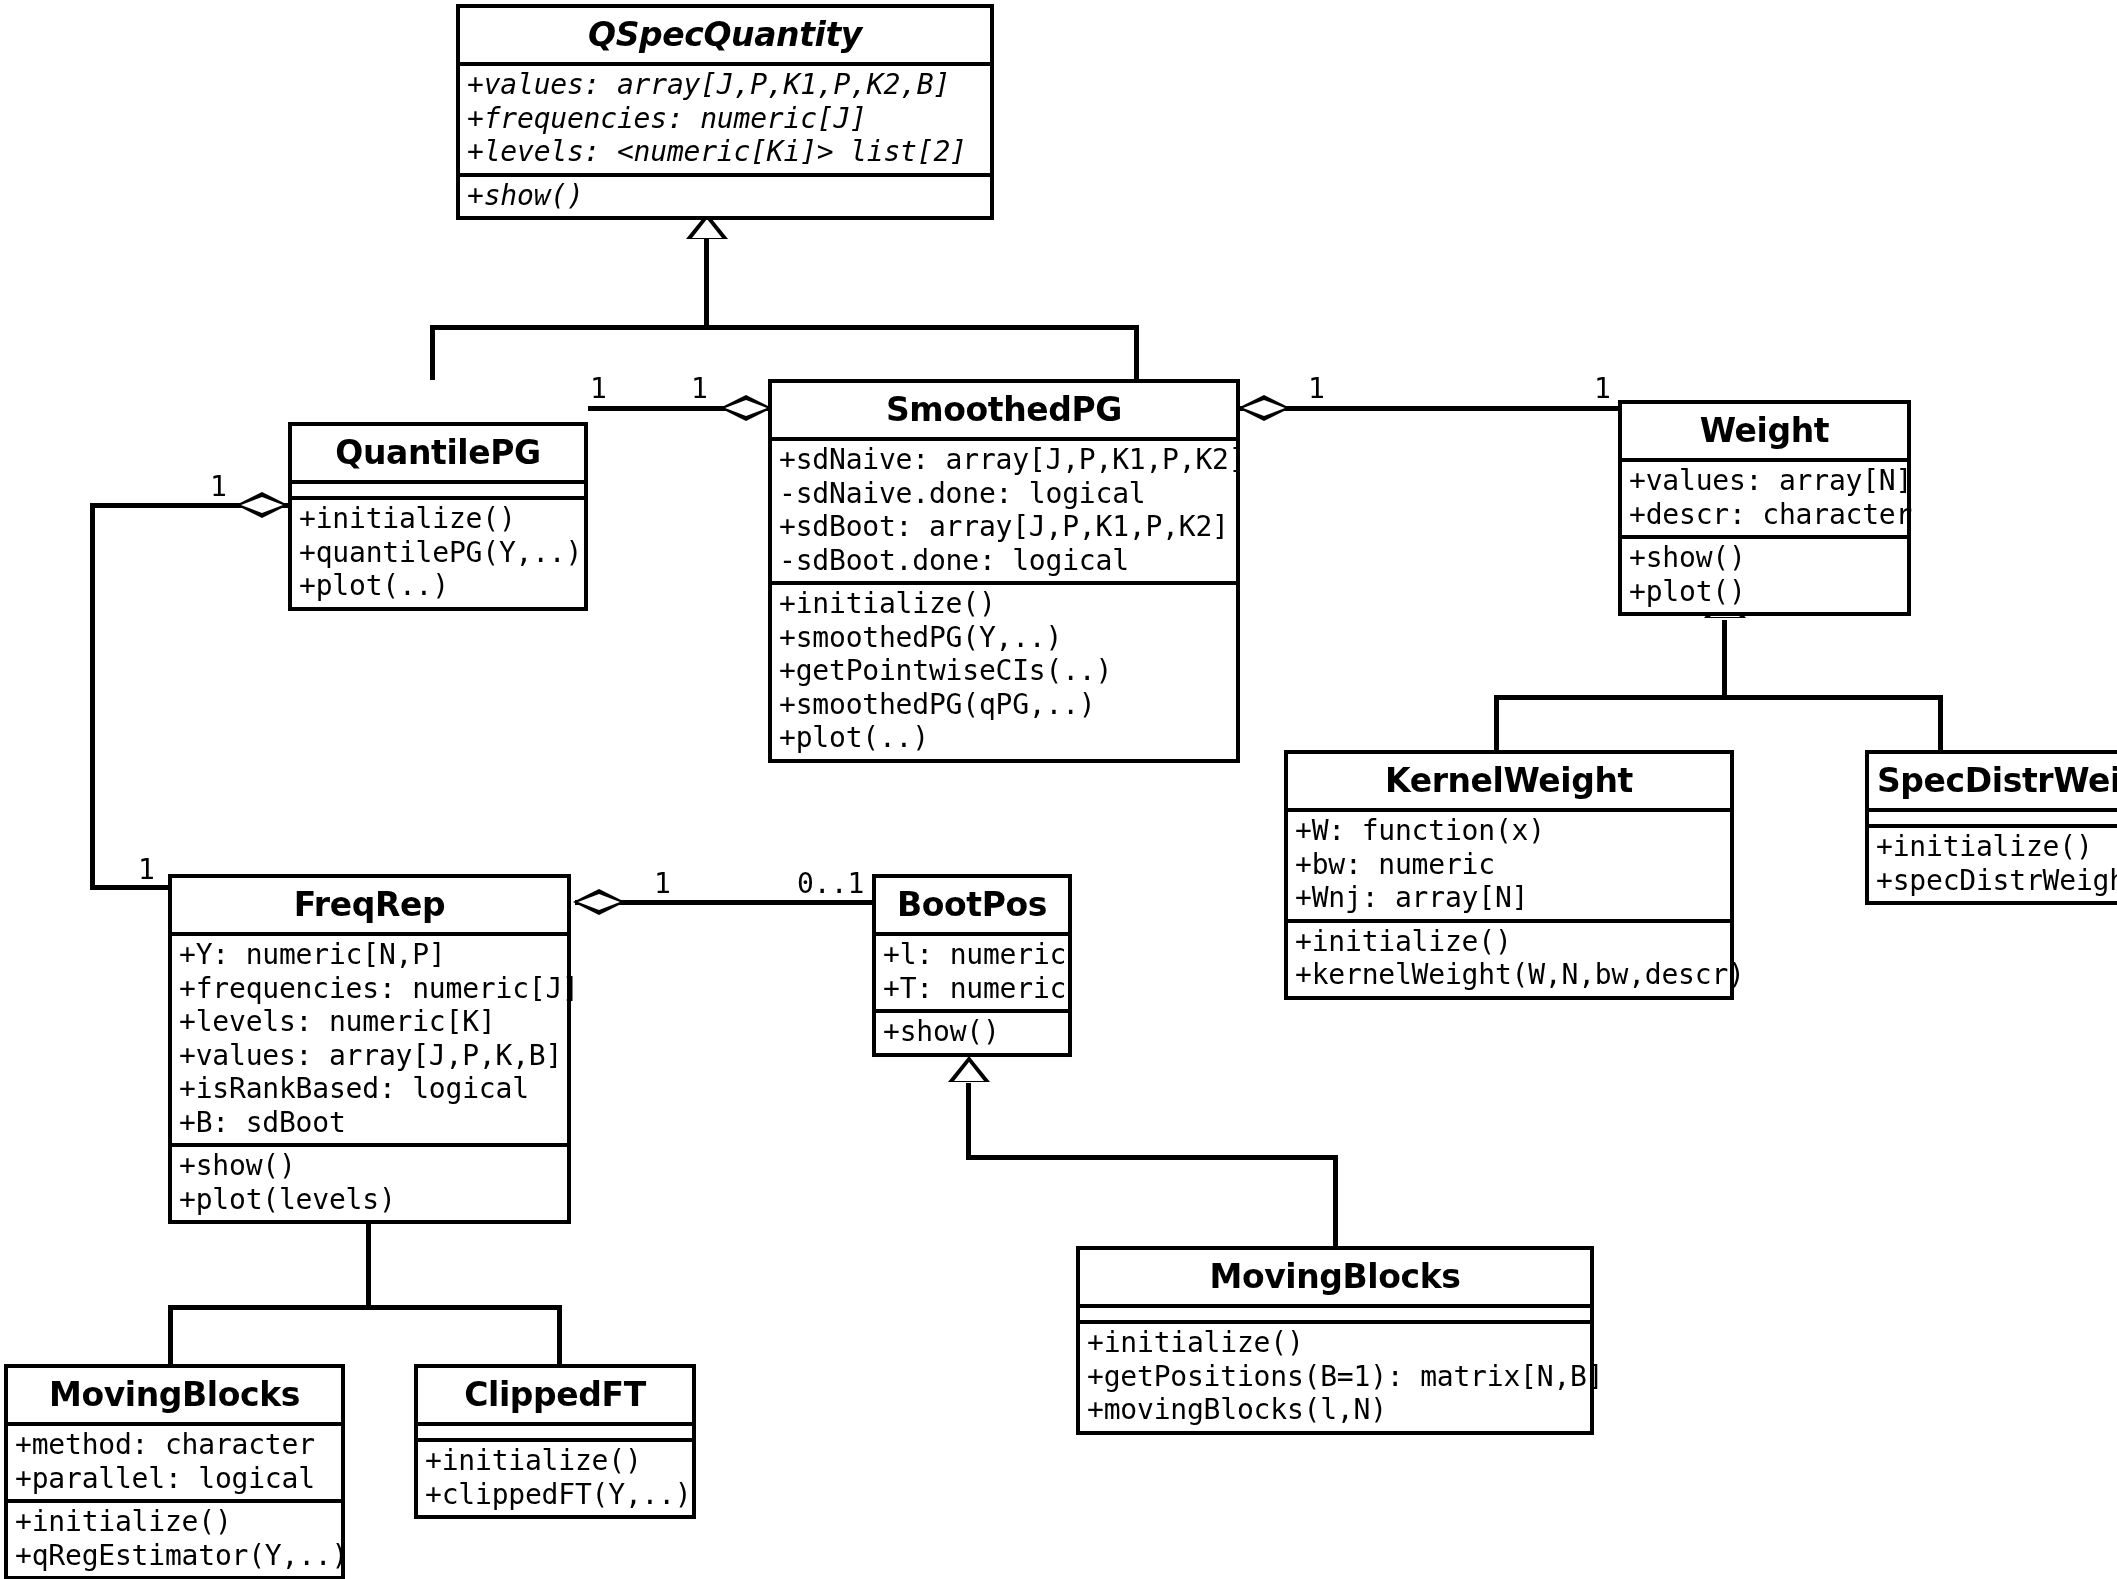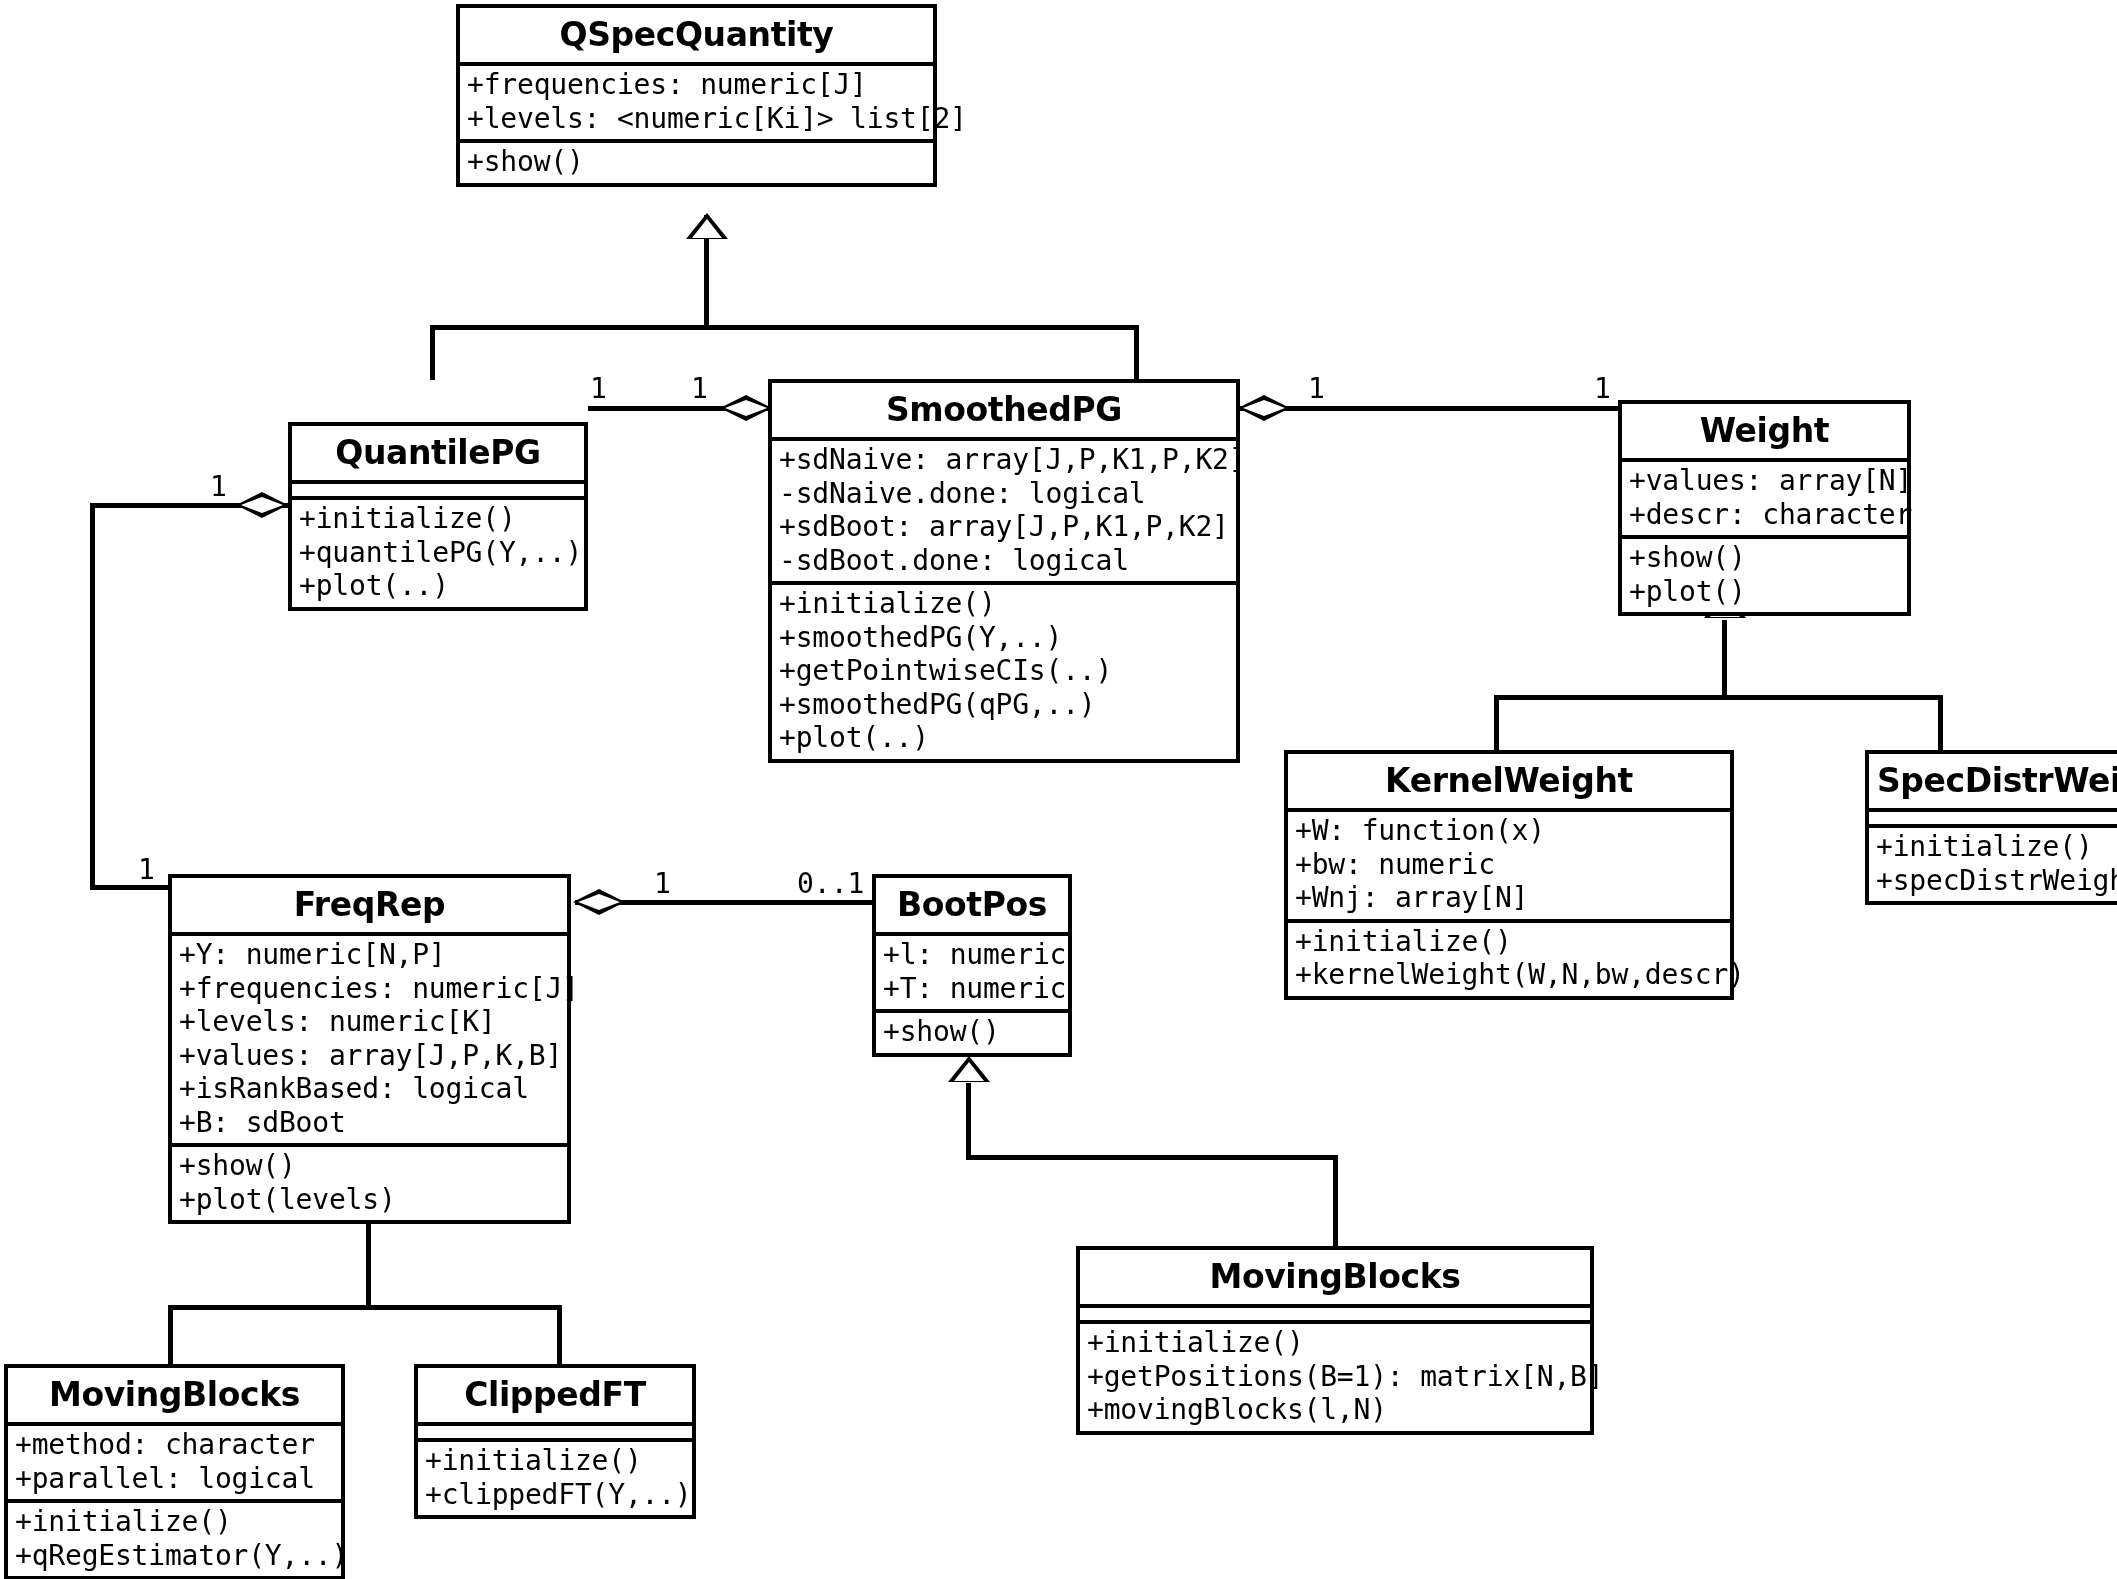--- a/index.html
+++ b/index.html
@@ -135,23 +135,24 @@
 
   <div class="mult" style="left:1308px;top:375px;">1</div>
   <div class="mult" style="left:1594px;top:375px;">1</div>
 
   <div class="mult" style="left:210px;top:473px;">1</div>
   <div class="mult" style="left:138px;top:856px;">1</div>
 
   <div class="mult" style="left:654px;top:870px;">1</div>
   <div class="mult" style="left:797px;top:870px;">0..1</div>
 
-  <div class="uml-class" style="left:456px;top:4px;width:481px;">
+  <div class="uml-class" style="left:456px;top:4px;width:538px;font-style:italic;">
     <div class="uml-title">QSpecQuantity</div>
     <div class="uml-compartment">
+      <div class="uml-row">+values: array[J,P,K1,P,K2,B]</div>
       <div class="uml-row">+frequencies: numeric[J]</div>
       <div class="uml-row">+levels: &lt;numeric[Ki]&gt; list[2]</div>
     </div>
     <div class="uml-compartment">
       <div class="uml-row">+show()</div>
     </div>
   </div>
 
   <div class="uml-class" style="left:288px;top:379px;width:300px;margin-top:43px;">
     <div class="uml-title">QuantilePG</div>

